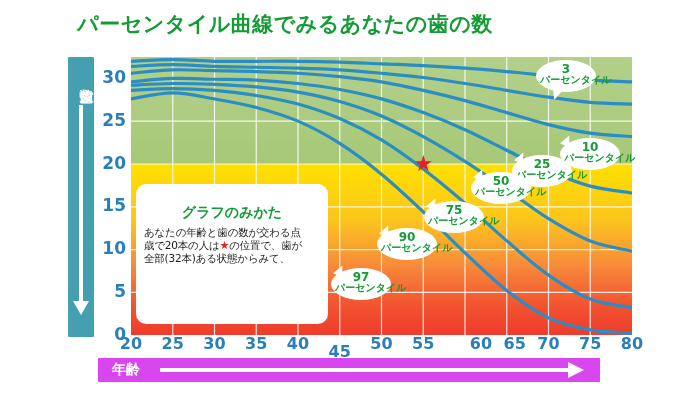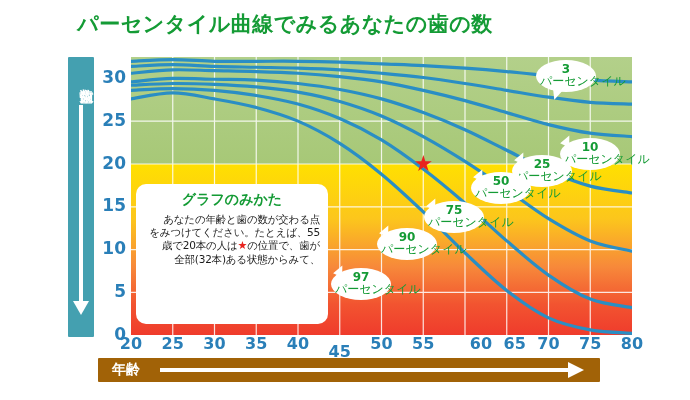--- a/index.html
+++ b/index.html
@@ -72,21 +72,21 @@
     border-top: 14px solid #ffffff;
   }
 
   
   #x-axis-banner {
     position: absolute;
     left: 98px;
     top: 358px;
     width: 502px;
     height: 24px;
-    background: #a16207;
+    background: #d946ef;
     border-radius: 1px;
   }
   #x-axis-banner .banner-label {
     position: absolute;
     left: 14px;
     top: 3px;
     color: #ffffff;
     font-size: 14px;
     font-weight: bold;
   }
@@ -148,27 +148,28 @@
     border-radius: 10px;
     box-sizing: border-box;
     padding: 7px 8px 6px 8px;
   }
   #howto-title {
     text-align: center;
     color: #149b35;
     font-size: 14px;
     font-weight: bold;
     margin-bottom: 4px;
+    margin-top: 13px;
   }
   #howto-body {
     font-size: 10.5px;
     line-height: 13.2px;
     color: #1a1a1a;
     letter-spacing: -0.2px;
-    text-align: right;
+    text-align: left;
   }
   #howto-body .star-inline { color: #e8231f; font-size: 11px; }
 
   
   .pct-bubble {
     position: absolute;
     background: #ffffff;
     border-radius: 50%;
     text-align: center;
     line-height: 1.0;
@@ -177,22 +178,22 @@
   }
   .pct-bubble .pct-num {
     display: block;
     color: #149b35;
     font-weight: bold;
     font-size: 12px;
   }
   .pct-bubble .pct-word {
     display: block;
     color: #149b35;
-    font-weight: normal;
-    font-size: 12px;
+    font-weight: bold;
+    font-size: 10px;
     white-space: nowrap;
   }
   .pct-tail {
     position: absolute;
     width: 0; height: 0;
     border-left: 5px solid transparent;
     border-right: 5px solid transparent;
     border-top: 11px solid #ffffff;
   }
 </style>
@@ -291,21 +292,20 @@
 <div class="xtick" style="left:464px;">60</div>
 <div class="xtick" style="left:489.75px;margin-left:8px;">65</div>
 <div class="xtick" style="left:531.5px;">70</div>
 <div class="xtick" style="left:573.25px;">75</div>
 <div class="xtick" style="left:615px;text-align:center;">80</div>
 
 <div id="howto-box">
   <div id="howto-title">グラフのみかた</div>
   <div id="howto-body">
     <div>あなたの年齢と歯の数が交わる点</div>
-    <div>をみつけてください。たとえば、55</div>
     <div><span>歳で20本の人は<span class="star-inline">★</span>の位置で、歯が</span></div>
     <div>全部(32本)ある状態からみて、</div>
   </div>
 </div>
 
 <div class="pct-bubble" style="left:536px; top:60px; width:60px; height:32px;">
   <span class="pct-num">3</span>
   <span class="pct-word">パーセンタイル</span>
 </div>
 <div class="pct-tail" style="left:551px; top:89px; transform:rotate(18deg);"></div>

